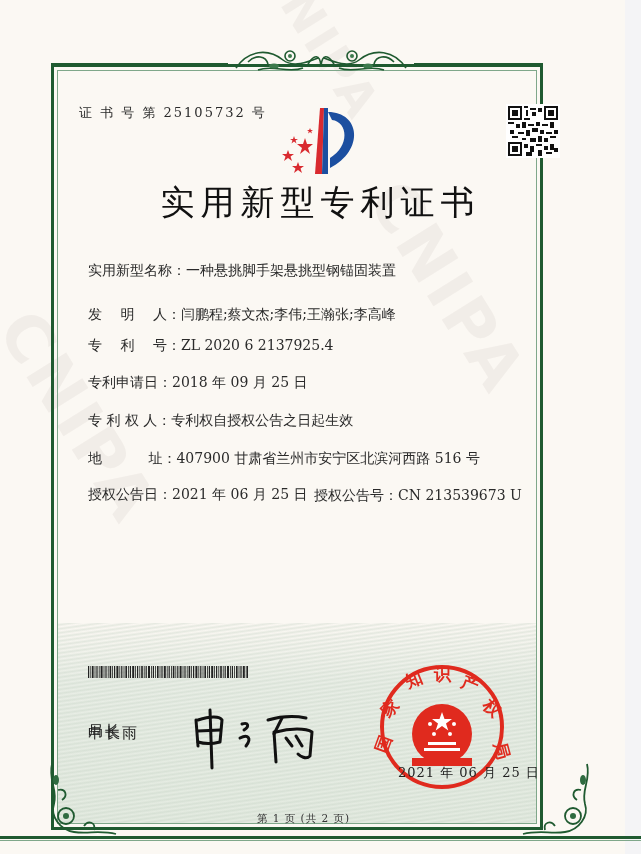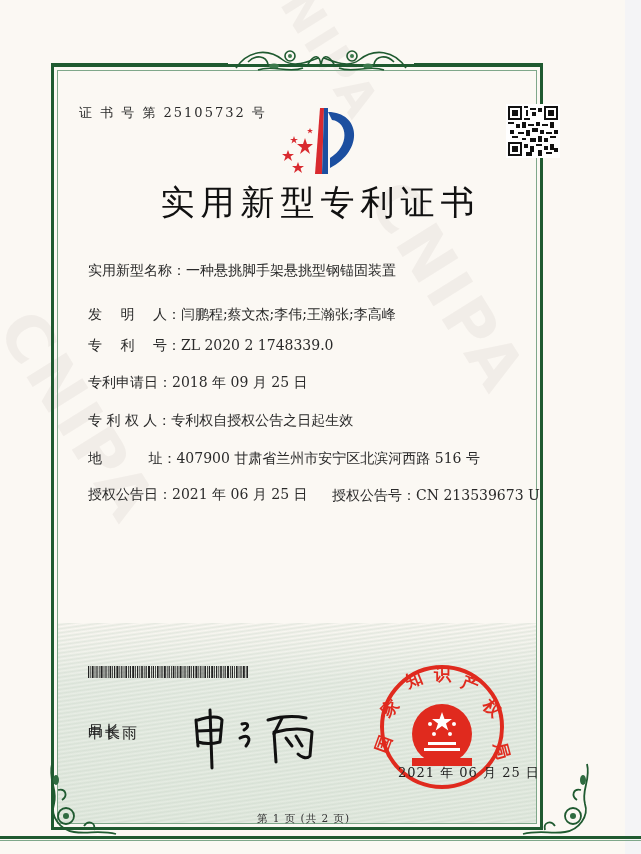--- a/index.html
+++ b/index.html
@@ -175,35 +175,35 @@
 
 <div class="title">实用新型专利证书</div>
 
 <div class="field" style="top:262px;">
   <span class="lbl">实用新型名称：</span><span>一种悬挑脚手架悬挑型钢锚固装置</span>
 </div>
 <div class="field" style="top:306px;">
   <span class="lbl">发　 明　 人：</span><span>闫鹏程;蔡文杰;李伟;王瀚张;李高峰</span>
 </div>
 <div class="field" style="top:337px;">
-  <span class="lbl">专　 利　 号：</span><span>ZL 2020 2 1748339.0</span>
+  <span class="lbl">专　 利　 号：</span><span>ZL 2020 6 2137925.4</span>
 </div>
 <div class="field" style="top:374px;">
   <span class="lbl">专利申请日：</span><span>2018 年 09 月 25 日</span>
 </div>
 <div class="field" style="top:412px;">
   <span class="lbl">专 利 权 人：</span><span>专利权自授权公告之日起生效</span>
 </div>
 <div class="field" style="top:450px;">
   <span class="lbl">地　　　 址：</span><span>407900 甘肃省兰州市安宁区北滨河西路 516 号</span>
 </div>
 <div class="field" style="top:486px;">
   <span class="lbl">授权公告日：</span><span>2021 年 06 月 25 日</span>
 </div>
-<div class="field" style="top:487px;left:332px;">
+<div class="field" style="top:487px;left:314px;">
   <span class="lbl">授权公告号：</span><span>CN 213539673 U</span>
 </div>
 
 <div class="para" style="top:514px;">
 </div>
 
 <svg class="barcode" viewBox="0 0 160 12" preserveAspectRatio="none">
   <g fill="#222">
     <rect x="0" y="0" width="1.2" height="12"></rect>
       <rect x="2.4" y="0" width="0.8" height="12"></rect>

